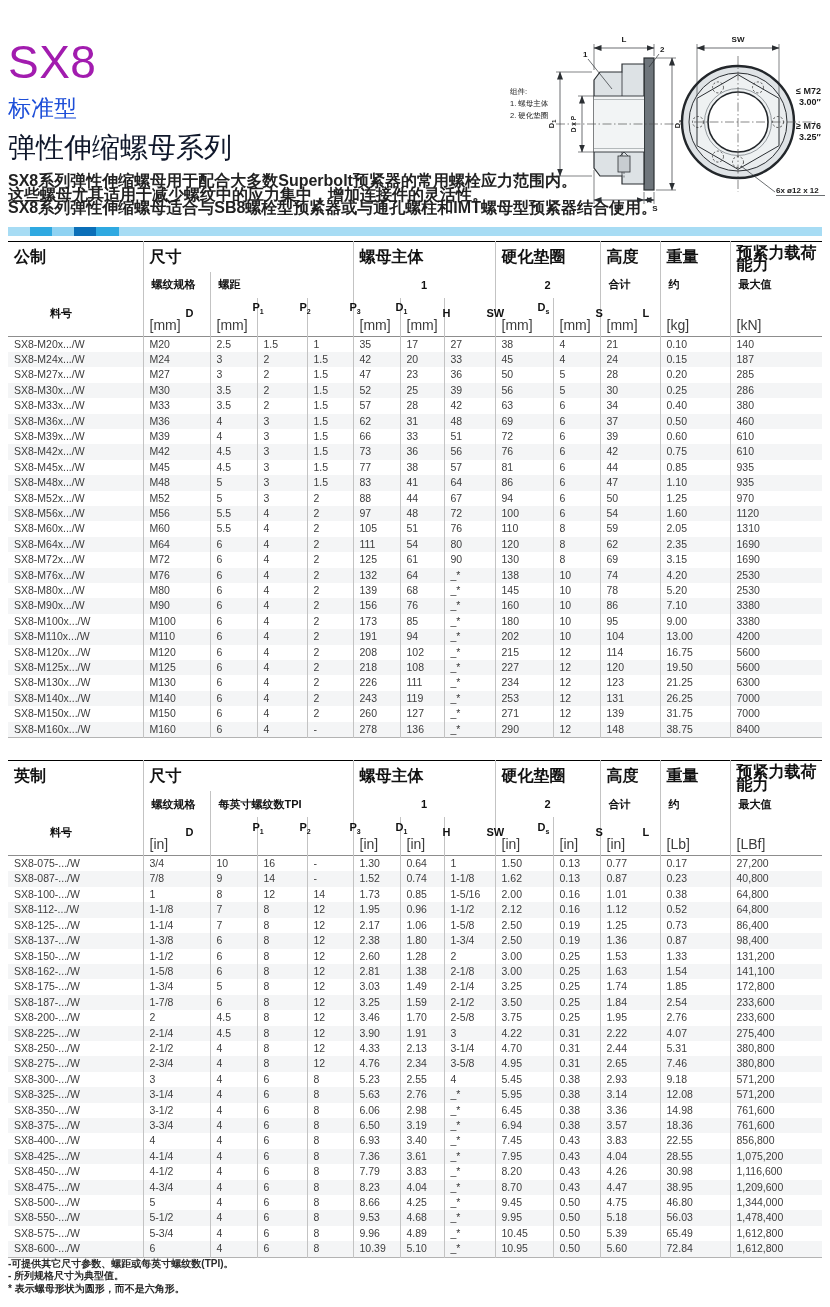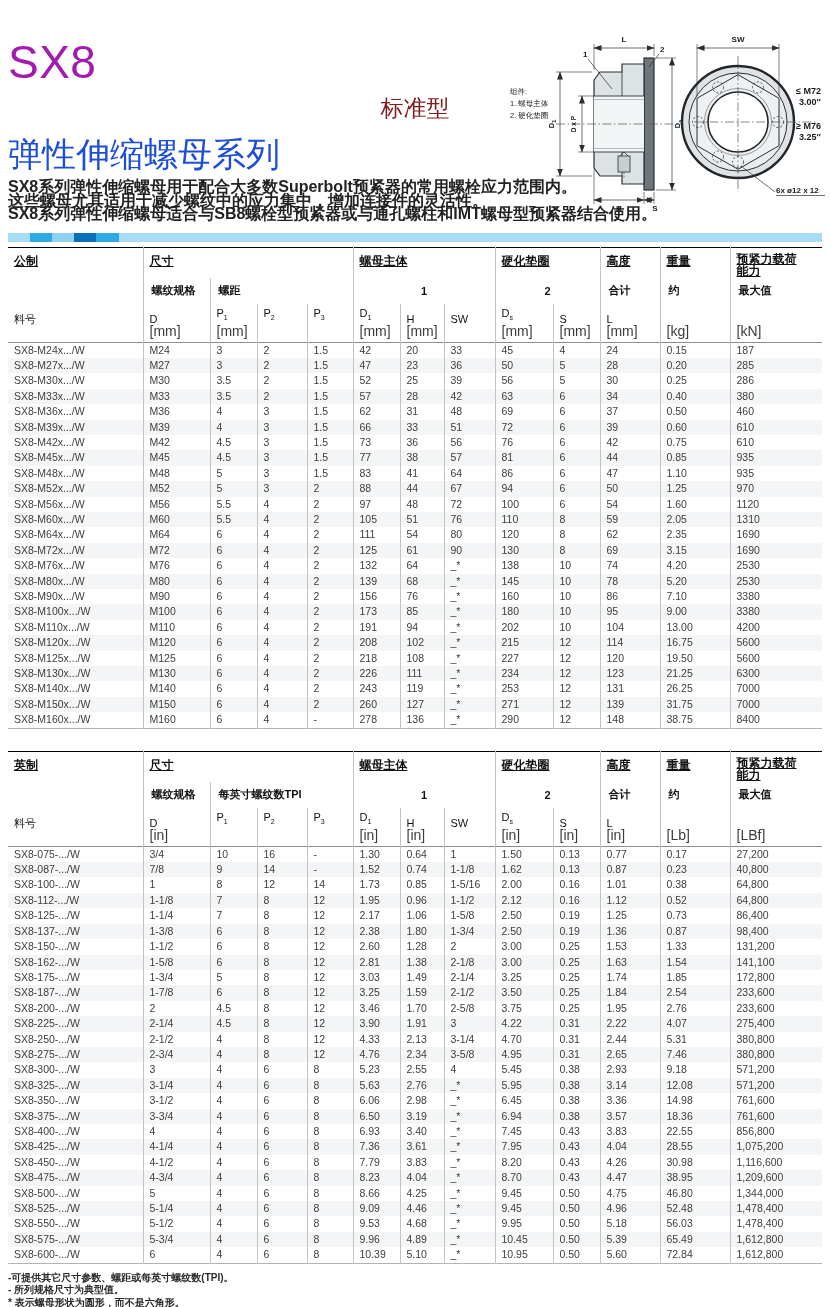--- a/index.html
+++ b/index.html
@@ -3,53 +3,53 @@
 <meta charset="utf-8">
 <style>
   html,body{margin:0;padding:0;}
   body{
     width:830px;height:1307px;background:#ffffff;overflow:hidden;position:relative;
     font-family:"Liberation Sans","DejaVu Sans",sans-serif;color:#1a1a1a;
   }
   .content{position:relative;width:814px;margin:0 8px;}
   
   .product-title{margin-top:38px;font-size:46px;line-height:48px;font-weight:400;color:#a21caf;letter-spacing:.5px;}
-  .subtitle-1{margin-top:10px;font-size:23px;line-height:25px;font-weight:400;color:#7f1d1d;text-align:center;}
-  .subtitle-2{margin-top:18px;font-size:34px;line-height:30px;font-weight:400;color:#1d4ed8;}
+  .subtitle-1{margin-top:10px;font-size:23px;line-height:25px;font-weight:400;color:#1d4ed8;}
+  .subtitle-2{margin-top:12px;font-size:28px;line-height:30px;font-weight:400;color:#0f172a;}
   .desc{margin-top:11px;font-size:16px;line-height:13.5px;font-weight:700;color:#222;}
   
   .stripe{margin-top:12px;height:9px;display:flex;}
   .stripe .seg{height:9px;}
   .stripe .s0{width:22px;} .stripe .s1{width:22px;} .stripe .s2{width:22px;}
   .stripe .s3{width:22px;} .stripe .s4{width:23px;} .stripe .s5{flex:1;}
   
   .drawing{position:absolute;left:498px;top:28px;width:332px;height:192px;}
   .drawing svg{display:block;}
   
   table.spec-table{table-layout:fixed;width:814px;border-collapse:collapse;border-top:1px solid #000;margin-top:5px;}
   table.spec-table.second{margin-top:22px;}
   col.c0{width:135px;} col.c1{width:67px;} col.c2{width:47px;} col.c3{width:50px;}
   col.c4{width:46px;} col.c5{width:47px;} col.c6{width:44px;} col.c7{width:51px;}
   col.c8{width:58px;} col.c9{width:47px;} col.c10{width:60px;} col.c11{width:70px;} col.c12{width:92px;}
   thead{border-bottom:1px solid #8d8d8d;}
   tbody{border-bottom:1px solid #b3b3b3;}
   th{font-weight:700;text-align:left;white-space:nowrap;}
-  tr.h1 th{font-size:12px;vertical-align:top;padding:5px 0 0 6px;height:21px;color:#111;text-decoration:underline;}
+  tr.h1 th{font-size:16px;vertical-align:top;padding:5px 0 0 6px;height:21px;color:#111;}
   tr.h1 th.preload{white-space:pre-line;line-height:12.5px;margin-left:9px;}
   tr.h2 th{font-size:11px;vertical-align:middle;height:26px;padding:0 0 0 8px;color:#111;}
   tr.h2 th.ctr{text-align:center;padding-left:0;}
   tr.h3 th.h3c{vertical-align:bottom;padding:0 0 4px 6px;height:34px;}
-  .chb{display:block;font-weight:400;font-size:11px;line-height:12px;color:#111;}
+  .chb{display:block;font-weight:700;font-size:11px;line-height:12px;color:#111;margin-left:36px;}
   .chb sub{font-size:7px;}
   .chu{display:block;font-weight:400;font-size:14px;line-height:13px;height:13px;color:#3c3c3c;}
   th.bl,td.bl{border-left:1px solid #c3c3c3;}
   tbody td{font-size:10.5px;line-height:15.4px;height:15.4px;padding:0 0 0 6px;white-space:nowrap;overflow:hidden;color:#3d3d3d;font-weight:400;}
   tbody tr:nth-child(even){background:#f4f5f6;}
   
-  .footnotes{margin-top:8px;font-size:10px;line-height:12.5px;font-weight:700;color:#2a2a2a;}
+  .footnotes{margin-top:0;font-size:10px;line-height:12.5px;font-weight:700;color:#2a2a2a;}
   
   .dt{font-family:"Liberation Sans","DejaVu Sans",sans-serif;}
 </style>
 </head>
 <body>
 
 <div class="content">
 
   <div class="product-title">SX8</div>
   <div class="subtitle-1">标准型</div>
@@ -156,20 +156,35 @@
             <span class="chu">[kg]</span>
           </th>
           <th class="h3c bl">
             <span class="chb"></span>
             <span class="chu">[kN]</span>
           </th>
         </tr>
     </thead>
     <tbody>
         <tr>
+          <td>SX8-M20x.../W</td>
+          <td class="bl">M20</td>
+          <td class="bl">2.5</td>
+          <td class="bl">1.5</td>
+          <td class="bl">1</td>
+          <td class="bl">35</td>
+          <td class="bl">17</td>
+          <td class="bl">27</td>
+          <td class="bl">38</td>
+          <td class="bl">4</td>
+          <td class="bl">21</td>
+          <td class="bl">0.10</td>
+          <td class="bl">140</td>
+        </tr>
+        <tr>
           <td>SX8-M24x.../W</td>
           <td class="bl">M24</td>
           <td class="bl">3</td>
           <td class="bl">2</td>
           <td class="bl">1.5</td>
           <td class="bl">42</td>
           <td class="bl">20</td>
           <td class="bl">33</td>
           <td class="bl">45</td>
           <td class="bl">4</td>
@@ -972,35 +987,20 @@
           <td class="bl">8.66</td>
           <td class="bl">4.25</td>
           <td class="bl">_*</td>
           <td class="bl">9.45</td>
           <td class="bl">0.50</td>
           <td class="bl">4.75</td>
           <td class="bl">46.80</td>
           <td class="bl">1,344,000</td>
         </tr>
         <tr>
-          <td>SX8-525-.../W</td>
-          <td class="bl">5-1/4</td>
-          <td class="bl">4</td>
-          <td class="bl">6</td>
-          <td class="bl">8</td>
-          <td class="bl">9.09</td>
-          <td class="bl">4.46</td>
-          <td class="bl">_*</td>
-          <td class="bl">9.45</td>
-          <td class="bl">0.50</td>
-          <td class="bl">4.96</td>
-          <td class="bl">52.48</td>
-          <td class="bl">1,478,400</td>
-        </tr>
-        <tr>
           <td>SX8-550-.../W</td>
           <td class="bl">5-1/2</td>
           <td class="bl">4</td>
           <td class="bl">6</td>
           <td class="bl">8</td>
           <td class="bl">9.53</td>
           <td class="bl">4.68</td>
           <td class="bl">_*</td>
           <td class="bl">9.95</td>
           <td class="bl">0.50</td>

